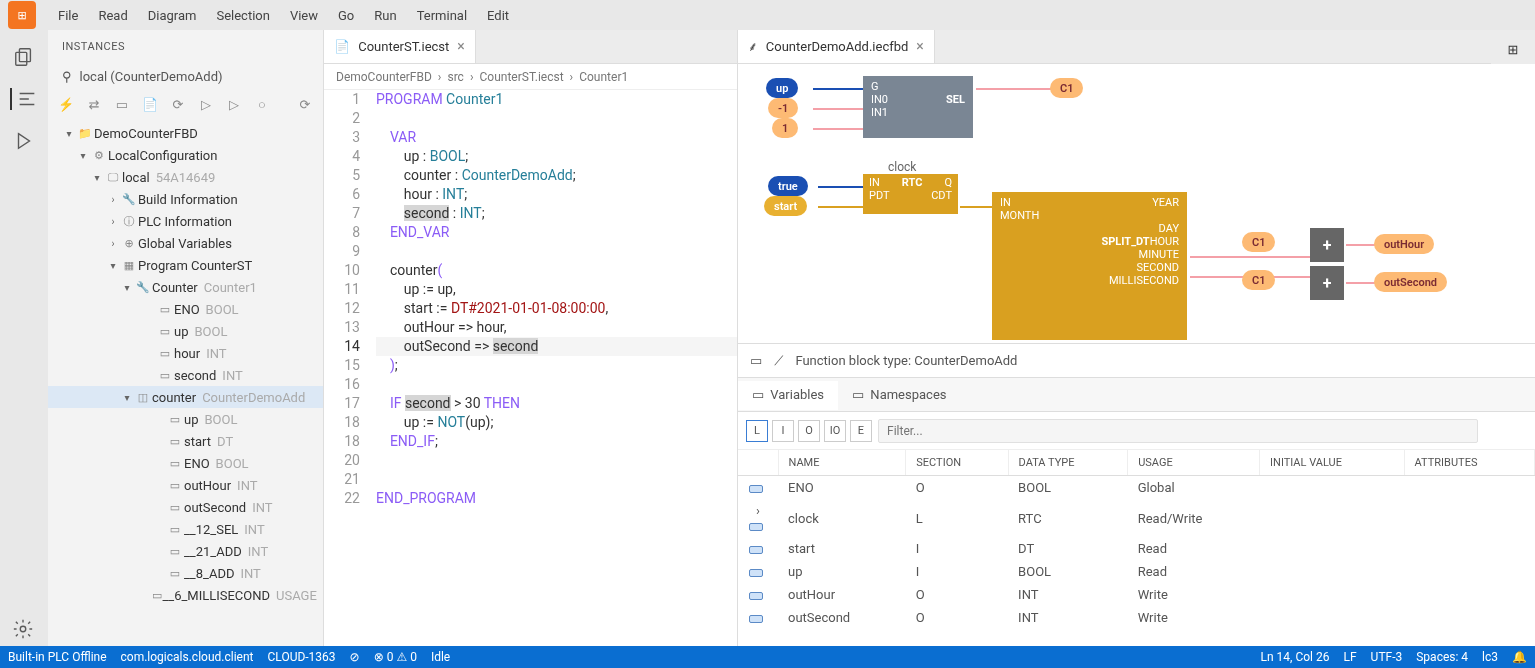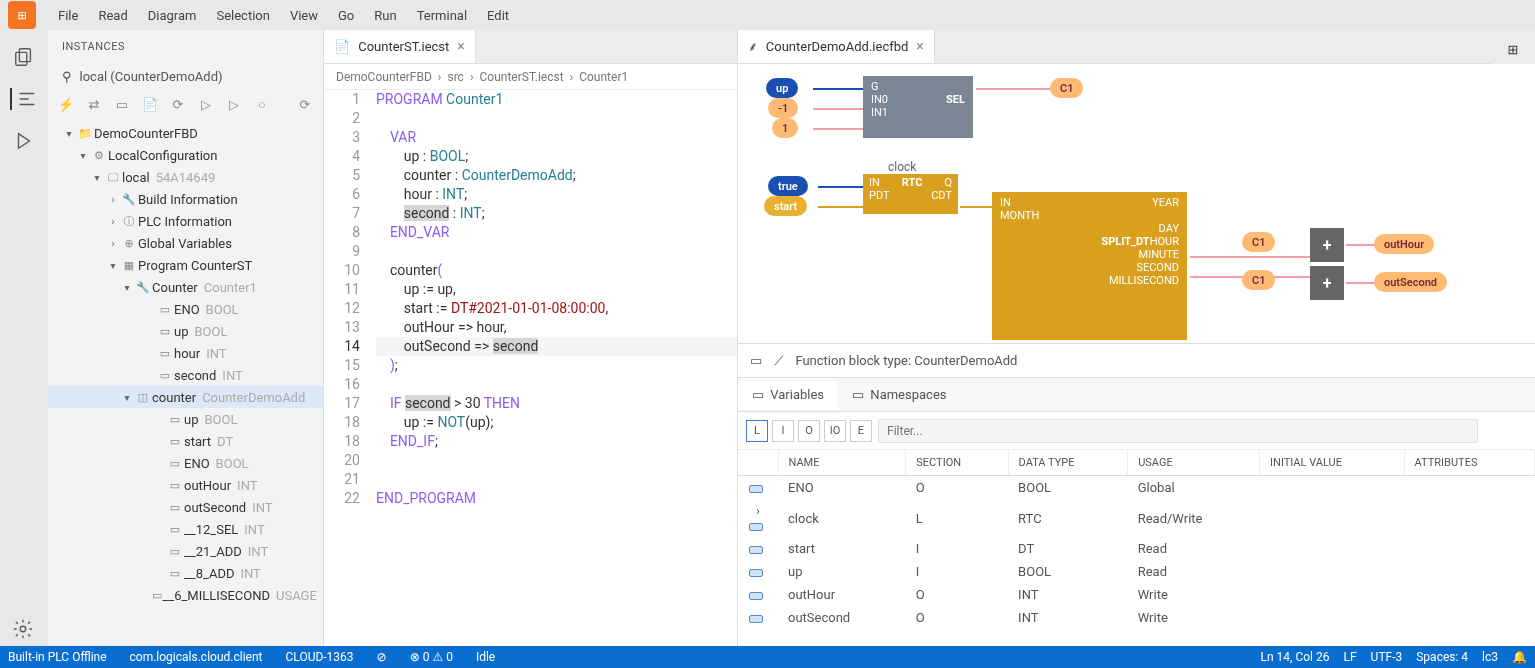--- a/index.html
+++ b/index.html
@@ -515,21 +515,21 @@
 </div>
 
 <span class="iconbox settings-btn">
     <svg width="22" height="22" viewBox="0 0 24 24" fill="none" stroke="#5a5a5a" stroke-width="1.5">
       <circle cx="12" cy="12" r="3"></circle>
       <path d="M12 2v3M12 19v3M4.2 4.2l2.1 2.1M17.7 17.7l2.1 2.1M2 12h3M19 12h3M4.2 19.8l2.1-2.1M17.7 6.3l2.1-2.1"></path>
     </svg>
   </span>
 
 <div class="status">
-  <div id="status-left" style="display:flex;gap:23px">
+  <div id="status-left" style="display:flex;gap:14px">
       <div class="status-item">Built-in PLC Offline</div>
       <div class="status-item">com.logicals.cloud.client</div>
       <div class="status-item">CLOUD-1363</div>
       <div class="status-item">⊘</div>
       <div class="status-item">⊗ 0 ⚠ 0</div>
       <div class="status-item">Idle</div>
     </div>
   <div class="spacer"></div>
   <div id="status-right" style="display:flex;gap:14px">
       <div class="status-item">Ln 14, Col 26</div>

